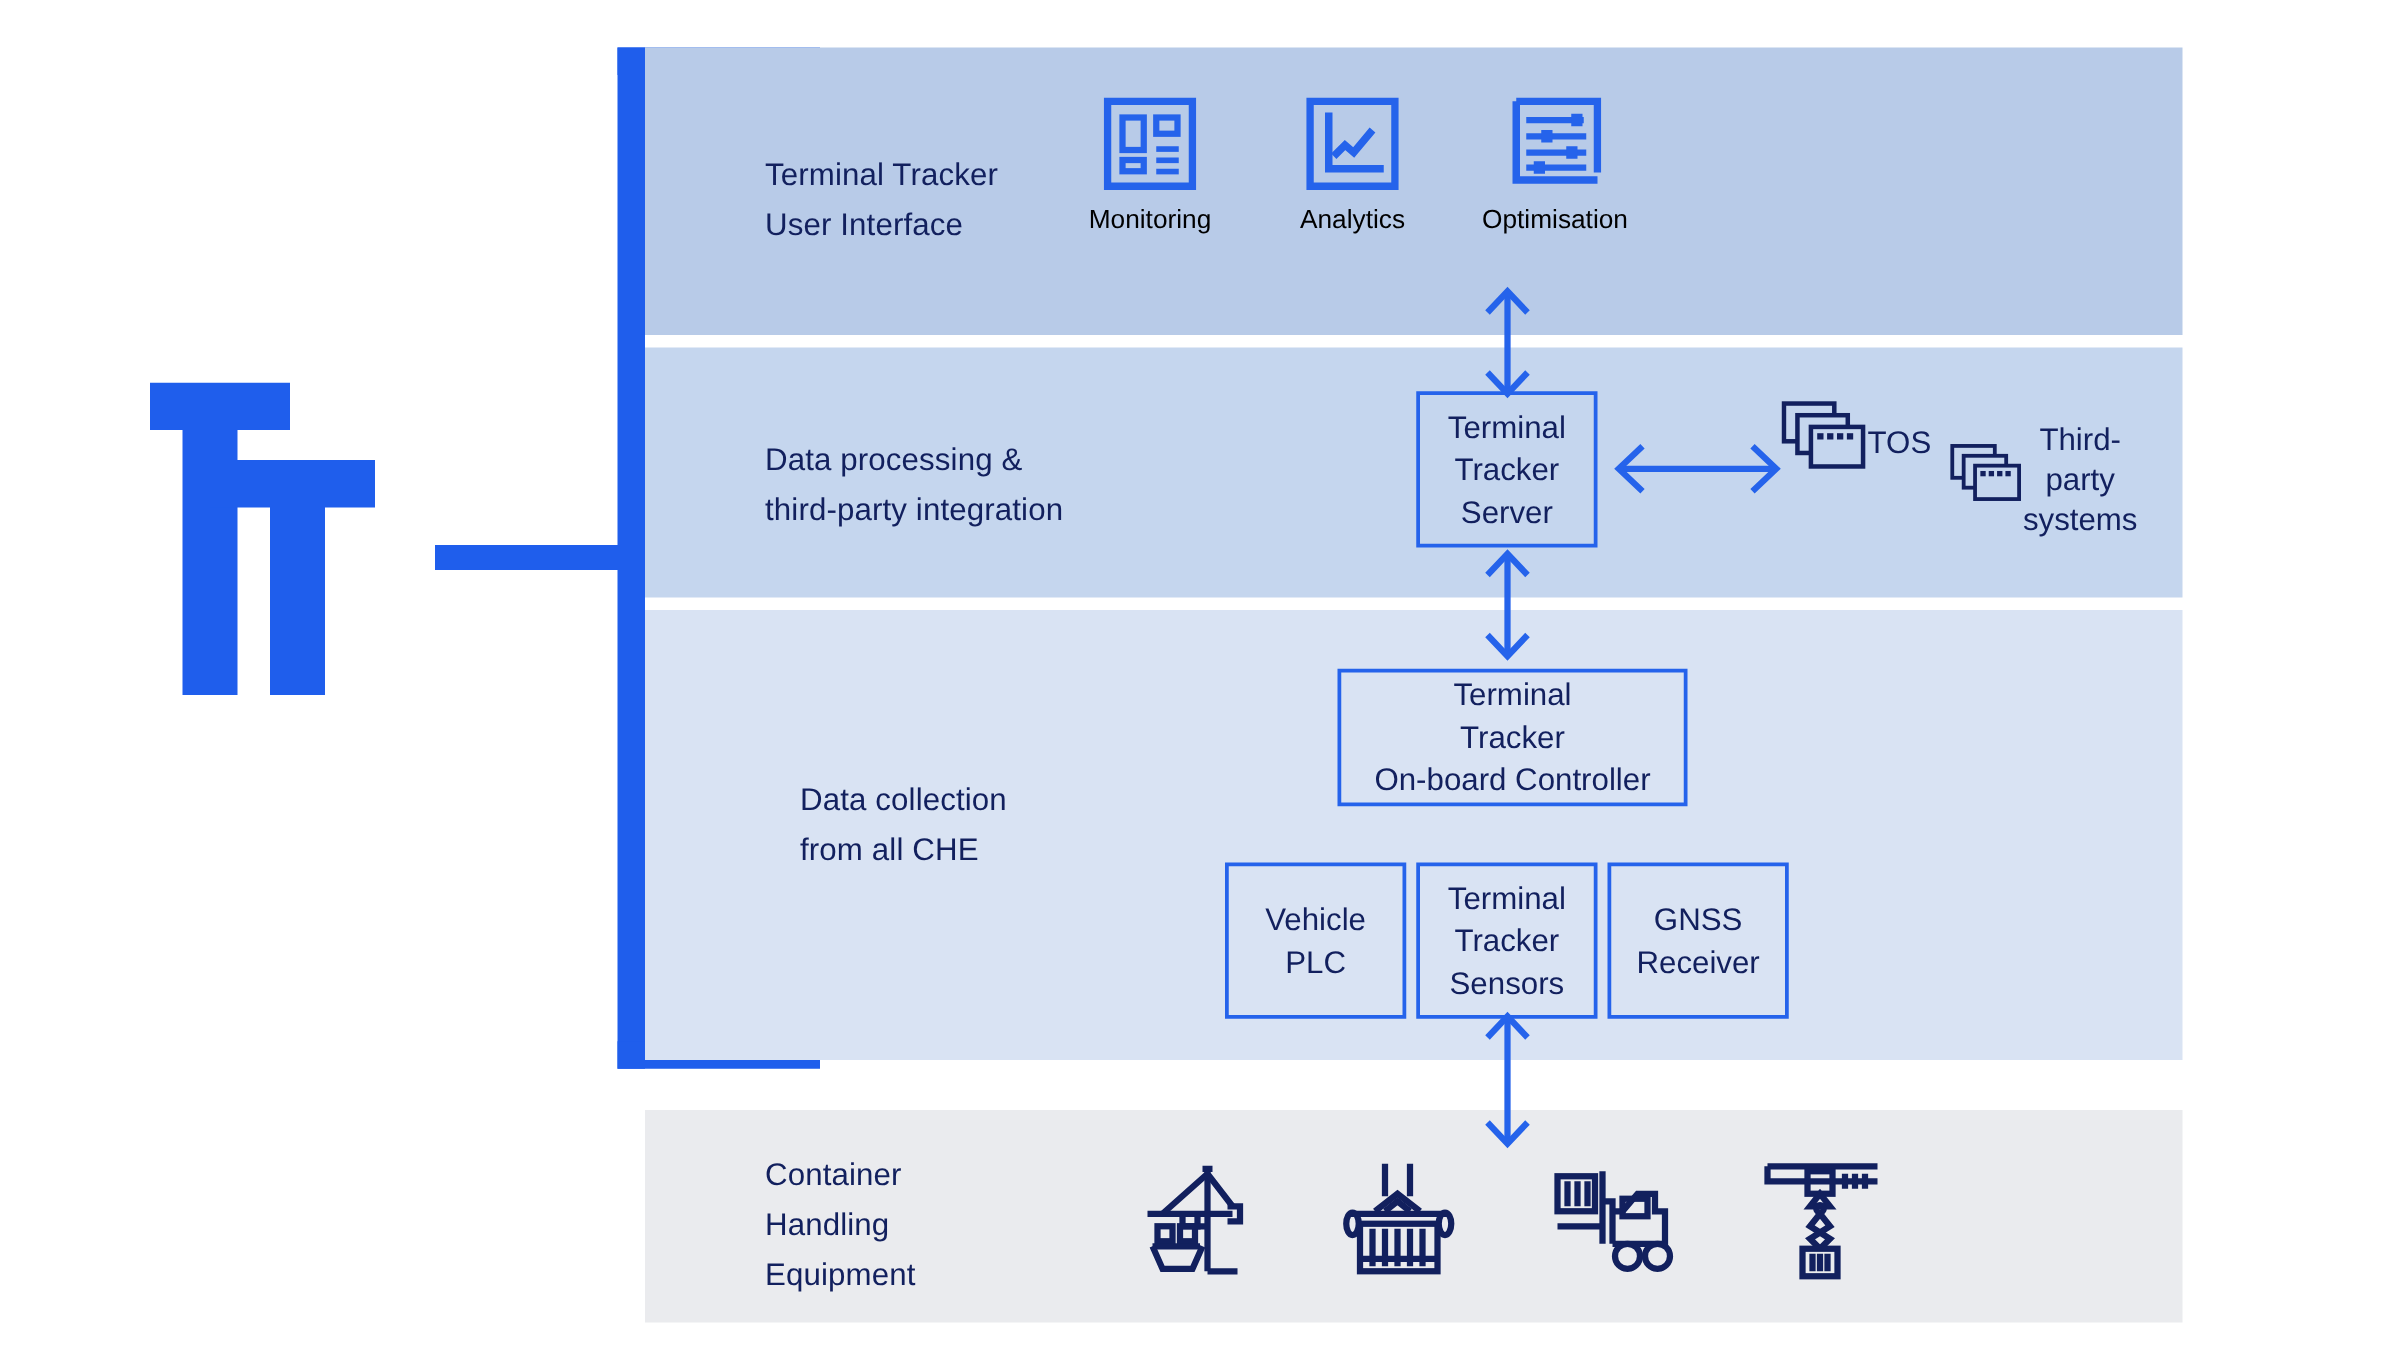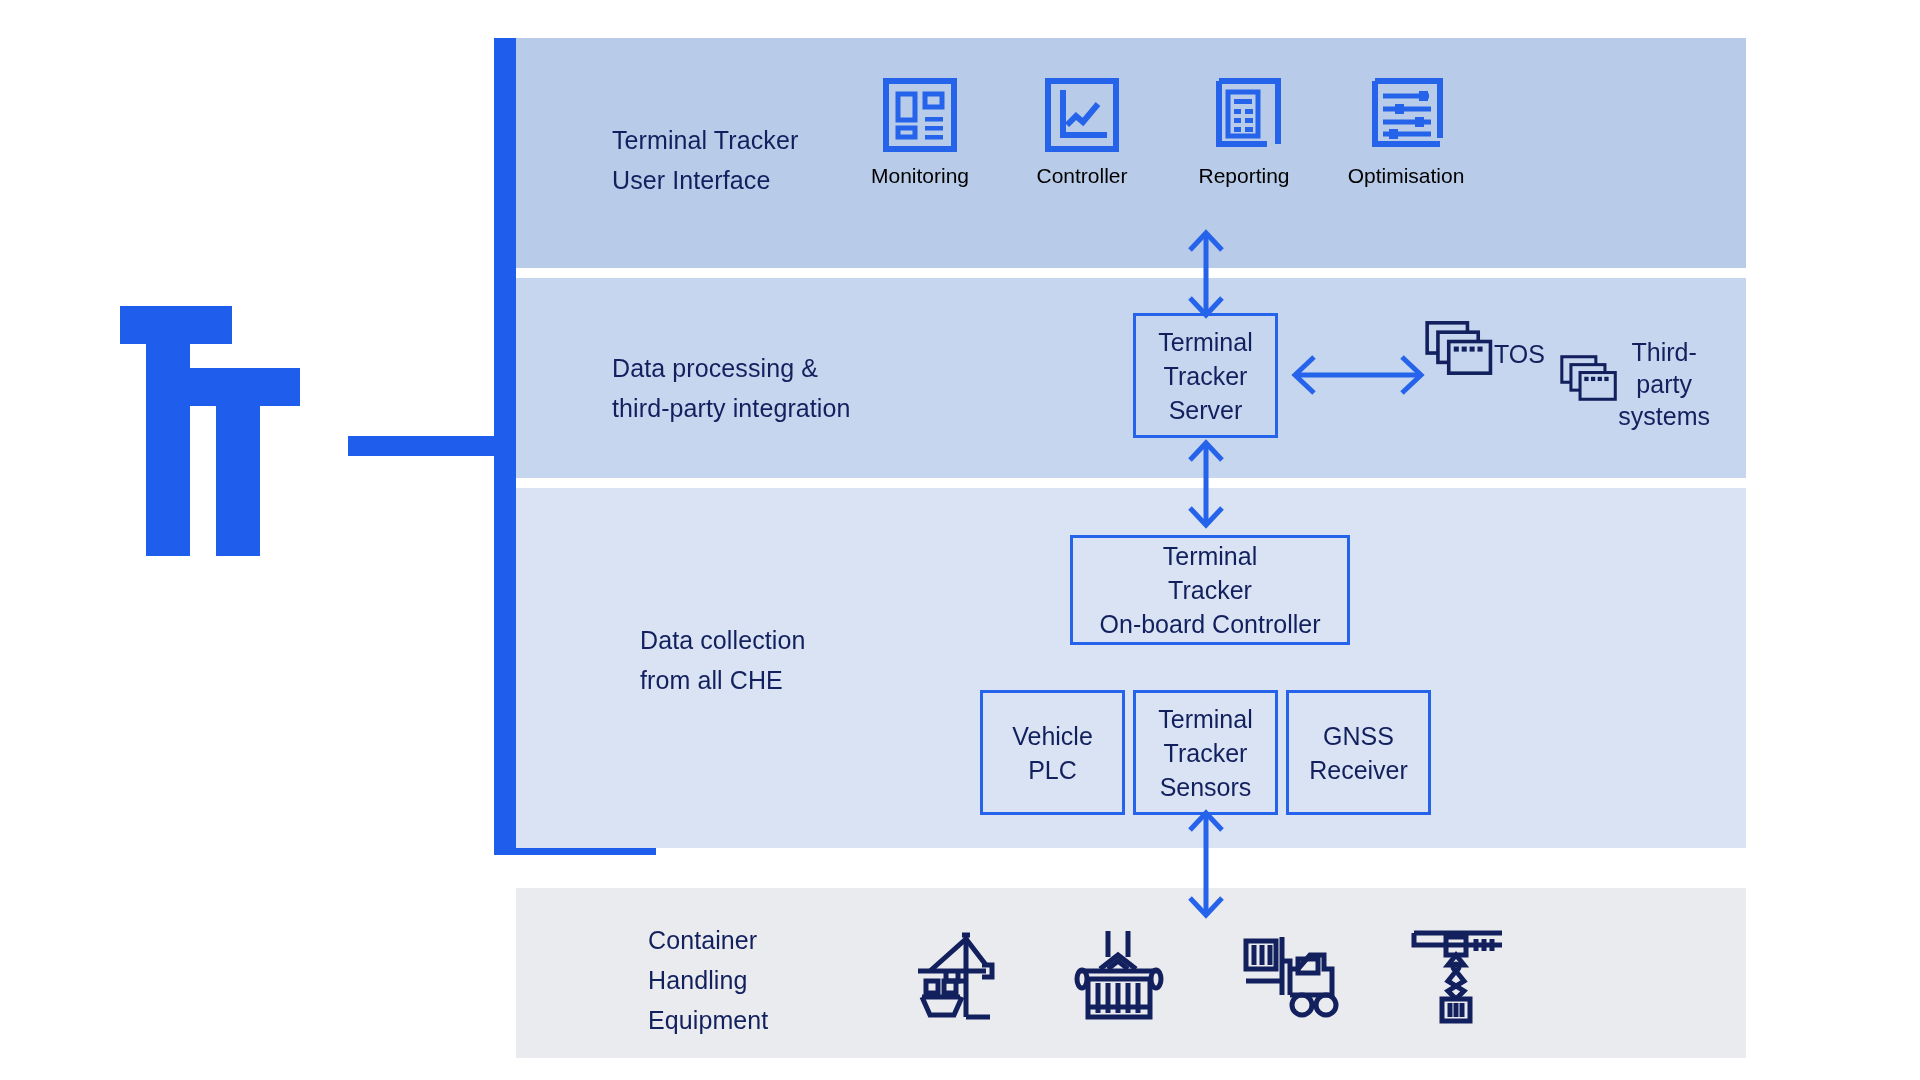--- a/index.html
+++ b/index.html
@@ -26,21 +26,21 @@
   #band-collect{top:488px;width:1230px;height:360px;background:#d9e3f3;}
   #band-che{top:888px;width:1230px;height:170px;background:#eaebee;}
 
   .band-title{
     position:absolute;color:#12205e;font-size:25px;line-height:40px;
     letter-spacing:.1px;white-space:pre-line;
   }
   #title-ui{left:612px;top:120px;}
   #title-proc{left:612px;top:348px;}
   #title-collect{left:612px;top:620px;margin-left:28px;}
-  #title-che{left:612px;top:920px;margin-left:36px;}
+  #title-che{left:612px;top:920px;}
 
   
   .ui-icons{position:absolute;left:880px;top:78px;display:flex;gap:82px;}
   .ui-icon-cell{width:80px;display:flex;flex-direction:column;align-items:center;}
   .ui-icon-cell .glyph{width:74px;height:74px;}
   .ui-icon-cell .cap{margin-top:12px;color:#000000;font-size:21px;white-space:nowrap;}
 
   
   .nbox{
     position:absolute;border:3px solid #2563eb;box-sizing:border-box;
@@ -104,38 +104,23 @@
       </svg>
       <div class="cap">Monitoring</div>
     </div>
 
     <div class="ui-icon-cell">
       <svg class="glyph" viewBox="0 0 74 74">
         <rect x="3" y="3" width="68" height="68" fill="none" stroke="#2563eb" stroke-width="6"></rect>
         <path d="M18 15 V57 H59" fill="none" stroke="#2563eb" stroke-width="6" stroke-linecap="square"></path>
         <path d="M22 47 L31 38 L38 44 L53 26" fill="none" stroke="#2563eb" stroke-width="6" stroke-linejoin="miter"></path>
       </svg>
-      <div class="cap">Controller</div>
+      <div class="cap">Analytics</div>
     </div>
 
-    <div class="ui-icon-cell">
-      <svg class="glyph" viewBox="0 0 74 74">
-        <path d="M12 3 H71 V66" fill="none" stroke="#2563eb" stroke-width="6"></path>
-        <path d="M12 3 V66 H60" fill="none" stroke="#2563eb" stroke-width="6"></path>
-        <rect x="21" y="14" width="30" height="44" fill="none" stroke="#2563eb" stroke-width="5"></rect>
-        <rect x="27" y="21" width="18" height="5" fill="#2563eb"></rect>
-        <rect x="27" y="31" width="7" height="5" fill="#2563eb"></rect>
-        <rect x="38" y="31" width="8" height="5" fill="#2563eb"></rect>
-        <rect x="27" y="40" width="7" height="5" fill="#2563eb"></rect>
-        <rect x="38" y="40" width="8" height="5" fill="#2563eb"></rect>
-        <rect x="27" y="49" width="7" height="5" fill="#2563eb"></rect>
-        <rect x="38" y="49" width="8" height="5" fill="#2563eb"></rect>
-      </svg>
-      <div class="cap">Reporting</div>
-    </div>
 
     <div class="ui-icon-cell">
       <svg class="glyph" viewBox="0 0 74 74">
         <path d="M6 3 H71 V60" fill="none" stroke="#2563eb" stroke-width="6"></path>
         <path d="M6 3 V66 H71" fill="none" stroke="#2563eb" stroke-width="6"></path>
         <path d="M14 18 H60" stroke="#2563eb" stroke-width="5"></path>
         <rect x="50" y="13" width="9" height="10" fill="#2563eb"></rect>
         <path d="M14 31 H62" stroke="#2563eb" stroke-width="5"></path>
         <rect x="26" y="26" width="9" height="10" fill="#2563eb"></rect>
         <path d="M14 44 H62" stroke="#2563eb" stroke-width="5"></path>

